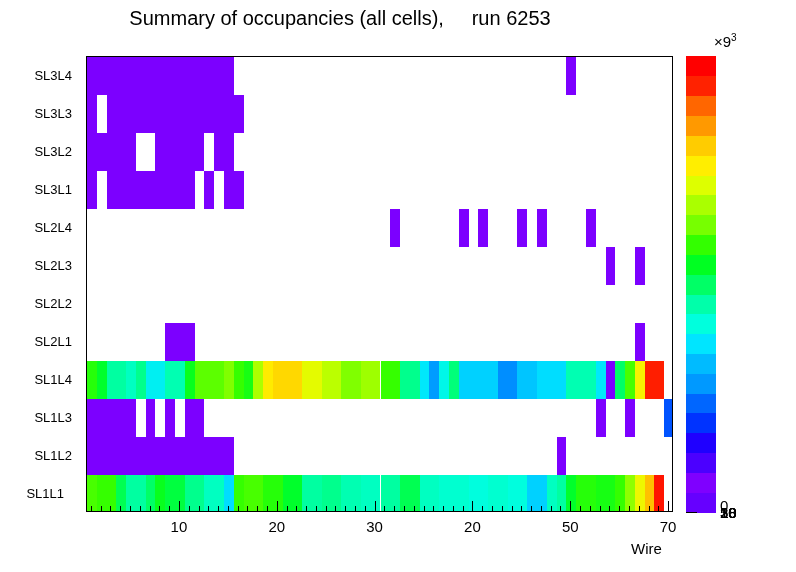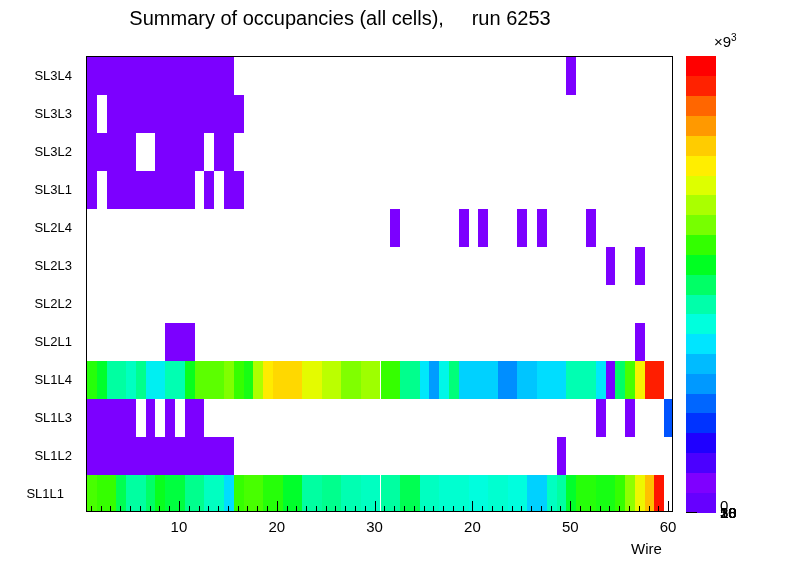--- a/index.html
+++ b/index.html
@@ -255,21 +255,21 @@
       <div class="xtickmin" style="left: 648.542px; top: 506px;"></div>
       <div class="xtickmin" style="left: 658.325px; top: 506px;"></div>
       <div class="xtickmaj" style="left: 668.108px; top: 501px;"></div>
     </div>
   <div id="xlabels">
       <div class="xlab" style="left: 178.942px; top: 518px;">10</div>
       <div class="xlab" style="left: 276.775px; top: 518px;">20</div>
       <div class="xlab" style="left: 374.608px; top: 518px;">30</div>
       <div class="xlab" style="left: 472.442px; top: 518px;">20</div>
       <div class="xlab" style="left: 570.275px; top: 518px;">50</div>
-      <div class="xlab" style="left: 668.108px; top: 518px;">60</div>
+      <div class="xlab" style="left: 668.108px; top: 518px;">70</div>
     </div>
   <div id="xtitle" style="left: 631px; top: 540px;">Wire</div>
 
   <div id="cbar">
       <div class="seg" style="top: 436.174px; height: 20.4261px; background: rgb(102, 0, 255);"></div>
       <div class="seg" style="top: 416.348px; height: 20.4261px; background: rgb(127, 0, 255);"></div>
       <div class="seg" style="top: 396.522px; height: 20.4261px; background: rgb(75, 0, 255);"></div>
       <div class="seg" style="top: 376.696px; height: 20.4261px; background: rgb(31, 0, 255);"></div>
       <div class="seg" style="top: 356.87px; height: 20.4261px; background: rgb(0, 51, 255);"></div>
       <div class="seg" style="top: 337.043px; height: 20.4261px; background: rgb(0, 102, 255);"></div>

